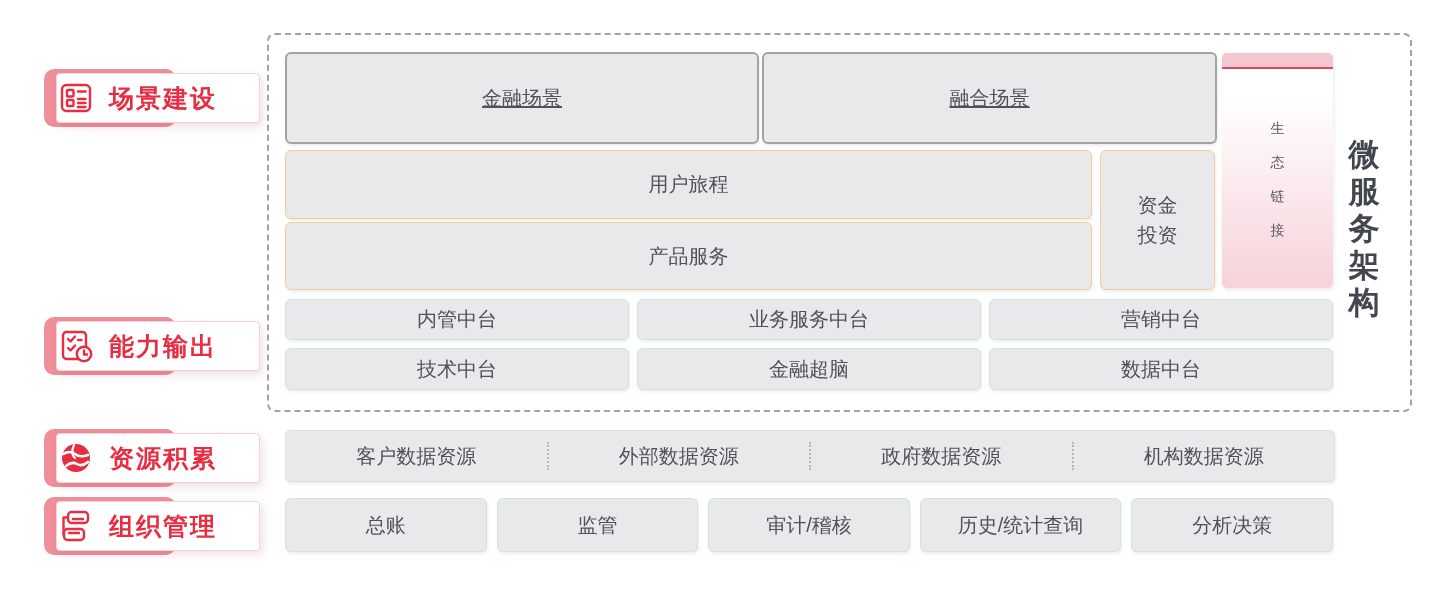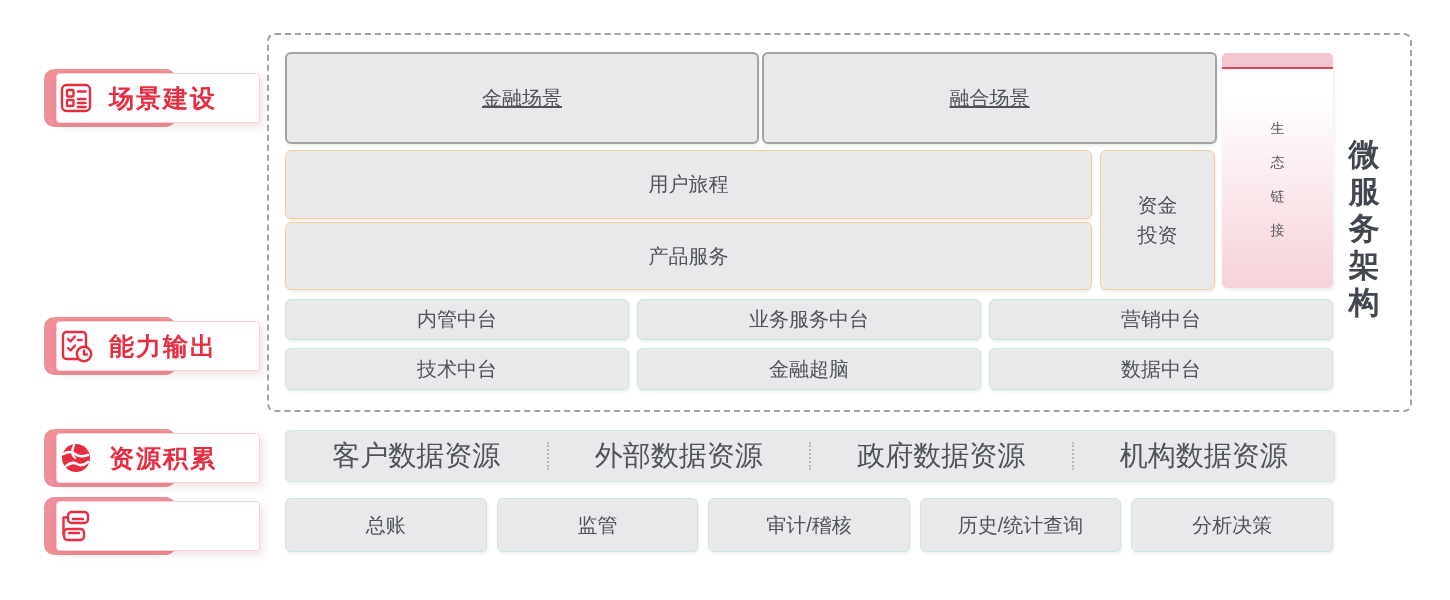--- a/index.html
+++ b/index.html
@@ -50,21 +50,21 @@
 
   
   .frame-title{position:absolute;left:1341px;top:136px;width:46px;
     font-size:31px;font-weight:700;line-height:37px;color:#42464e;}
 
   
   .res-bar{position:absolute;left:285px;top:430px;width:1048px;height:50px;
     background:#e9e9eb;border:1.5px solid #cfe8e6;border-radius:5px;display:flex;
     align-items:stretch;box-shadow:1px 2px 3px rgba(0,0,0,.07);}
   .res-cell{flex:1;display:flex;align-items:center;justify-content:center;
-    color:#4e525a;font-size:28px;}
+    color:#4e525a;font-size:20px;}
   .vsep{width:0;border-right:2px dotted #b4b8ba;height:28px;align-self:center;}
 
   
   .mgmt-row{top:498px;height:54px;}
 </style>
 </head>
 <body>
 
 <div class="canvas">
 
@@ -124,20 +124,21 @@
     <div class="side-card">
       <span class="side-icon">
         <svg viewBox="0 0 36 36" fill="none" stroke="currentColor" stroke-width="2.4" stroke-linecap="round" stroke-linejoin="round">
           <rect x="10" y="4" width="20" height="11" rx="3.5"></rect>
           <line x1="15" y1="11" x2="25" y2="11"></line>
           <rect x="6" y="21" width="20" height="11" rx="3.5"></rect>
           <line x1="11" y1="25" x2="21" y2="25"></line>
           <path d="M10 9.5 H5.5 V26.5 H6"></path>
         </svg>
       </span>
+      <span class="side-label">组织管理</span>
     </div>
   </div>
 
   <div class="frame"></div>
 
   <div class="block b-pink" style="left:285px;top:52px;width:470px;height:88px">金融场景</div>
   <div class="block b-pink" style="left:762px;top:52px;width:451px;height:88px">融合场景</div>
 
   <div class="eco">
     <div class="eco-head"></div>

